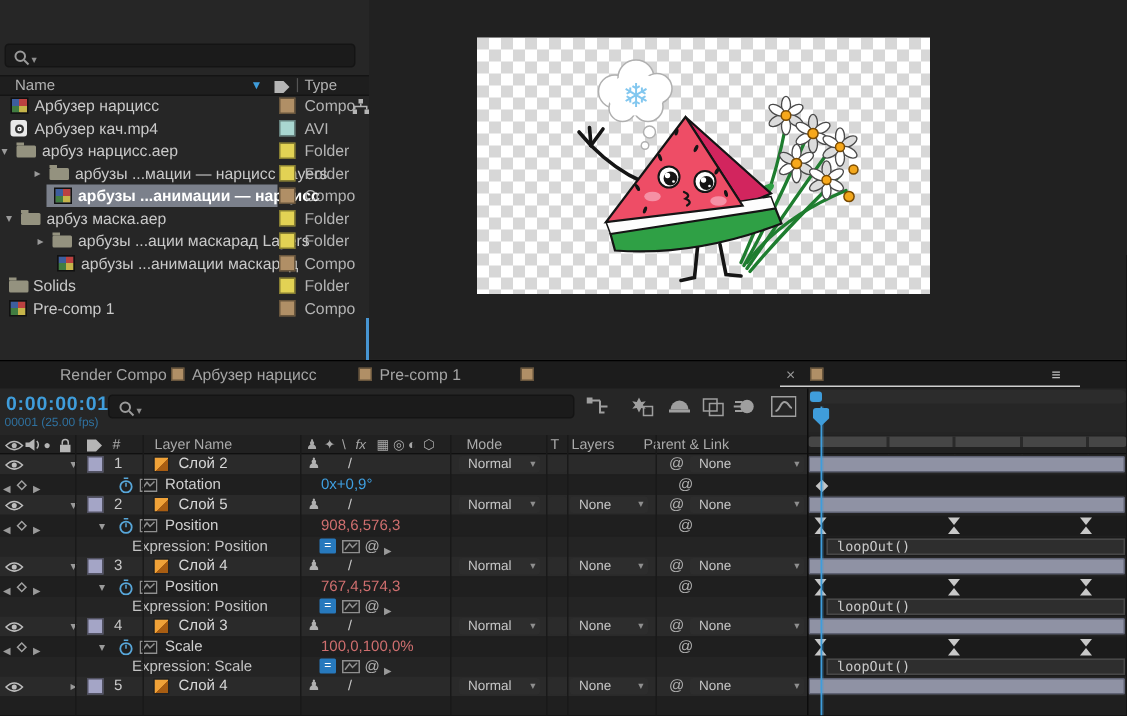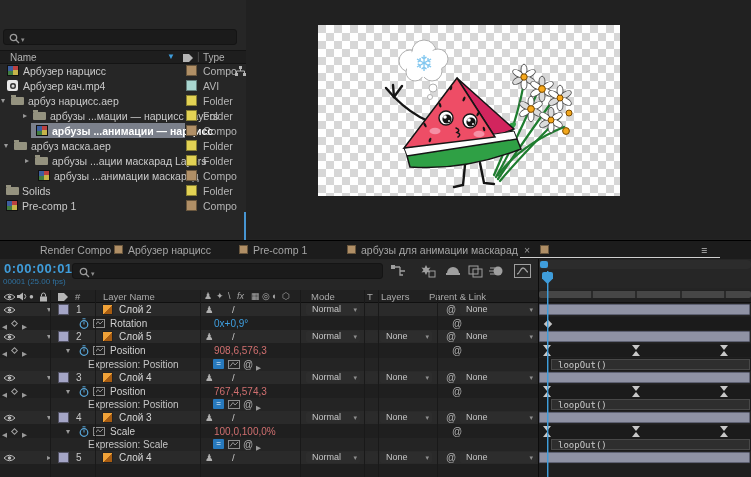--- a/index.html
+++ b/index.html
@@ -300,21 +300,20 @@
 
   <div id="tl">
 
     <div id="tabs">
       <span class="tablbl" style="left:40px">Render Compo</span>
       <span class="tabico" style="left:114px"></span>
       <span class="tablbl" style="left:128px">Арбузер нарцисс</span>
       <span class="tabico" style="left:239px"></span>
       <span class="tablbl" style="left:253px">Pre-comp 1</span>
       <span class="tabico" style="left:347px"></span>
-      <span class="tablbl" style="left:361px">арбузы для анимации маскарад</span>
       <span class="tablbl" style="left:524px;color:#9a9a9a">×</span>
       <span class="tabico" style="left:540px"></span>
       <span class="tablbl" style="left:701px;color:#bdbdbd">≡</span>
       <span class="abs" style="left:520px;top:16px;width:200px;height:1px;background:#cfcfcf"></span>
     </div>
 
     <div id="tbar">
       <span class="tcode">0:00:00:01</span>
       <span class="fps">00001 (25.00 fps)</span>
       <div class="sbox" style="left:72px;top:4px;width:311px;height:16px">

